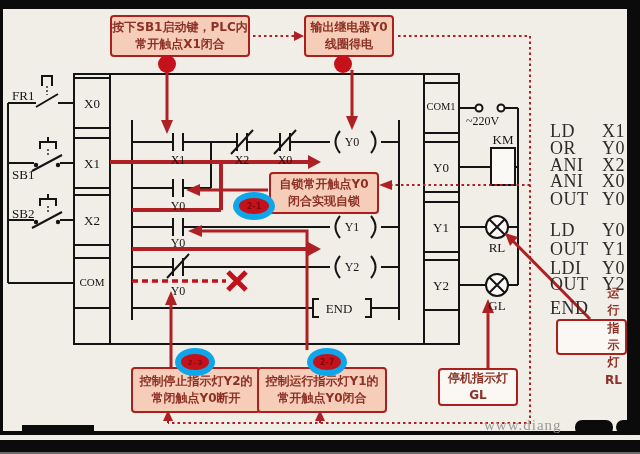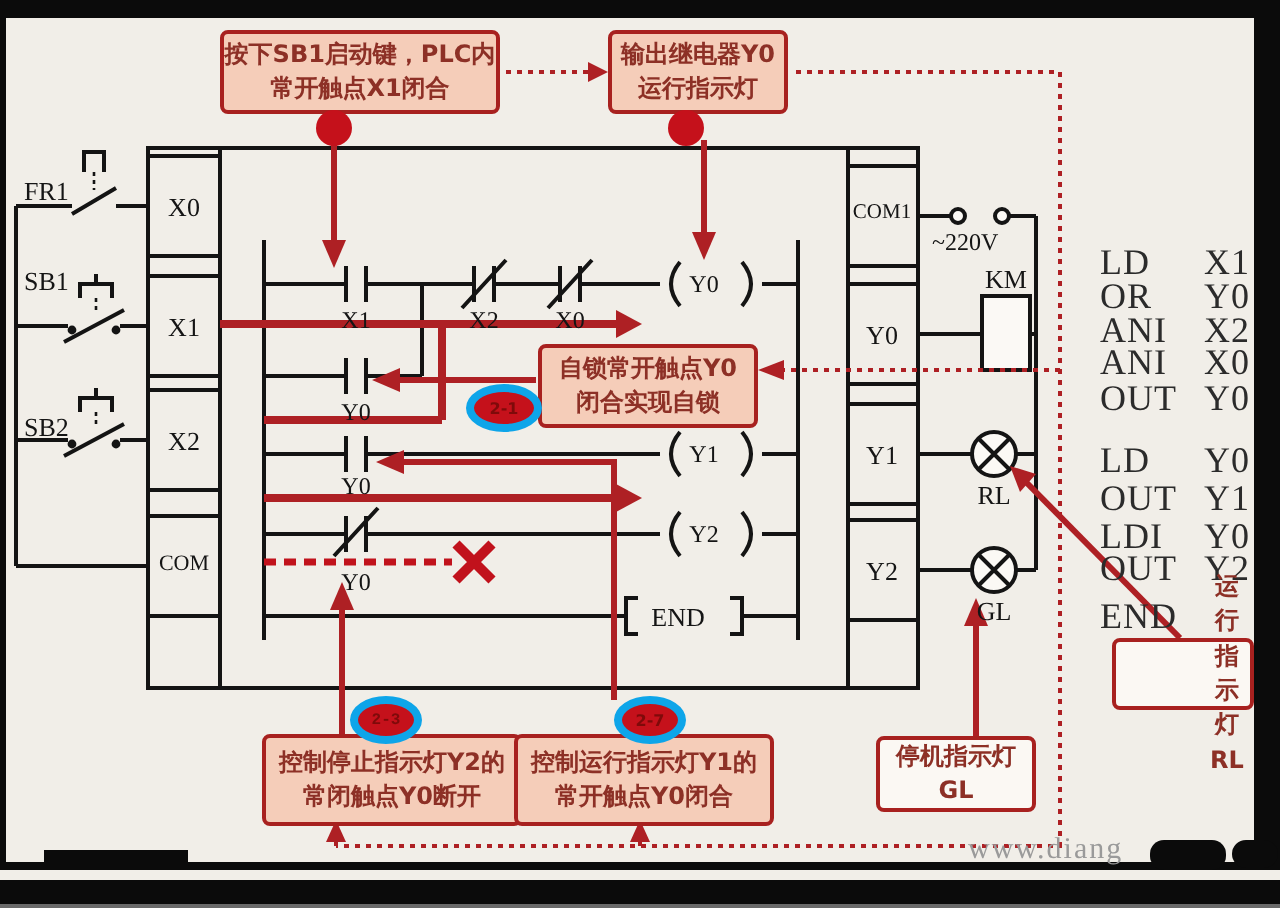--- a/index.html
+++ b/index.html
@@ -6,21 +6,21 @@
   .stage{position:relative;width:640px;height:454px;background:#f1eee8;overflow:hidden;
          font-family:"Liberation Serif","DejaVu Serif",serif;}
   svg.layer{position:absolute;left:0;top:0;}
   .lbl{position:absolute;color:#151515;white-space:nowrap;font-size:13px;}
   .c{transform:translateX(-50%);}
   .callout{position:absolute;background:#f5cdb9;border:2px solid #a8211f;border-radius:4px;
            display:flex;align-items:center;justify-content:center;box-sizing:border-box;}
   .callout.light{background:#fbf8f3;}
   .txt{white-space:pre-line;text-align:center;font-family:"DejaVu Sans",sans-serif;
        font-weight:bold;color:#8d3026;font-size:12px;line-height:1.45;}
-  .badge{position:absolute;background:#c5111b;border:4px solid #0ea5e9;border-radius:50%;
+  .badge{position:absolute;background:#c5111b;border:6px solid #0ea5e9;border-radius:50%;
          color:#7f0a0a;font-size:8px;font-weight:bold;display:flex;align-items:center;
          justify-content:center;font-family:"DejaVu Sans",sans-serif;}
   .dot{position:absolute;background:#c5111b;border-radius:50%;width:18px;height:18px;}
   .instr{position:absolute;left:550px;width:76px;display:flex;justify-content:space-between;
          font-size:18px;color:#2b2b2b;letter-spacing:.5px;}
   .instr .opr{width:24px;text-align:left;}
   .bar{position:absolute;background:#0b0b0b;}
   .watermark{position:absolute;left:484px;top:417px;font-size:15px;color:#9a9a9a;
              letter-spacing:1px;}
   .blob{position:absolute;background:#0b0b0b;border-radius:7px;}
@@ -166,21 +166,21 @@
     </g>
     <g fill="#ae2024" stroke="none">
       <polygon points="294,31 294,41 304,36"></polygon>
       <polygon points="163,421 173,421 168,410"></polygon>
       <polygon points="315,421 325,421 320,410"></polygon>
       <polygon points="392,180 392,190 379,185"></polygon>
     </g>
   </svg>
 
   <div class="lbl" style="left:12px;top:88px;">FR1</div>
-  <div class="lbl" style="left:12px;top:133px;">SB1</div>
+  <div class="lbl" style="left:12px;top:167px;">SB1</div>
   <div class="lbl" style="left:12px;top:206px;">SB2</div>
 
   <div class="lbl c" style="left:92px;top:96px;">X0</div>
   <div class="lbl c" style="left:92px;top:156px;">X1</div>
   <div class="lbl c" style="left:92px;top:213px;">X2</div>
   <div class="lbl c" style="left:92px;top:276px;font-size:11px;">COM</div>
 
   <div class="lbl c" style="left:441px;top:101px;font-size:10.5px;">COM1</div>
   <div class="lbl c" style="left:441px;top:160px;">Y0</div>
   <div class="lbl c" style="left:441px;top:220px;">Y1</div>
@@ -242,21 +242,21 @@
       <span>END</span>
       <span class="opr"></span>
     </div>
 
   <div class="callout" style="left:110px;top:15px;width:140px;height:42px;">
     <div class="txt">按下SB1启动键，PLC内
 常开触点X1闭合</div>
     </div>
   <div class="callout" style="left:304px;top:15px;width:90px;height:42px;">
     <div class="txt">输出继电器Y0
-运行指示灯</div>
+线圈得电</div>
     </div>
   <div class="callout" style="left:269px;top:172px;width:110px;height:42px;">
     <div class="txt">自锁常开触点Y0
 闭合实现自锁</div>
     </div>
   <div class="callout" style="left:107px;top:367px;width:130px;height:46px;margin-left:24px;">
     <div class="txt">控制停止指示灯Y2的
 常闭触点Y0断开</div>
     </div>
   <div class="callout" style="left:257px;top:367px;width:130px;height:46px;">

